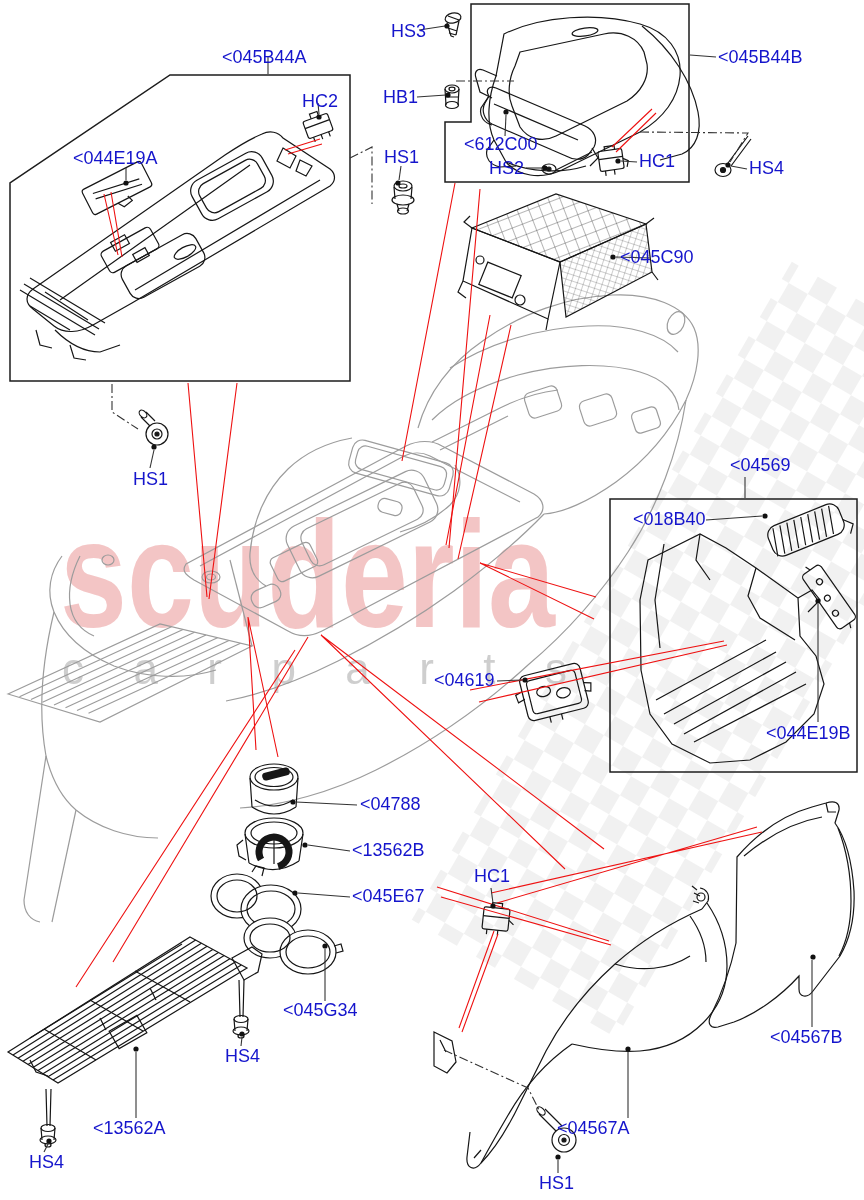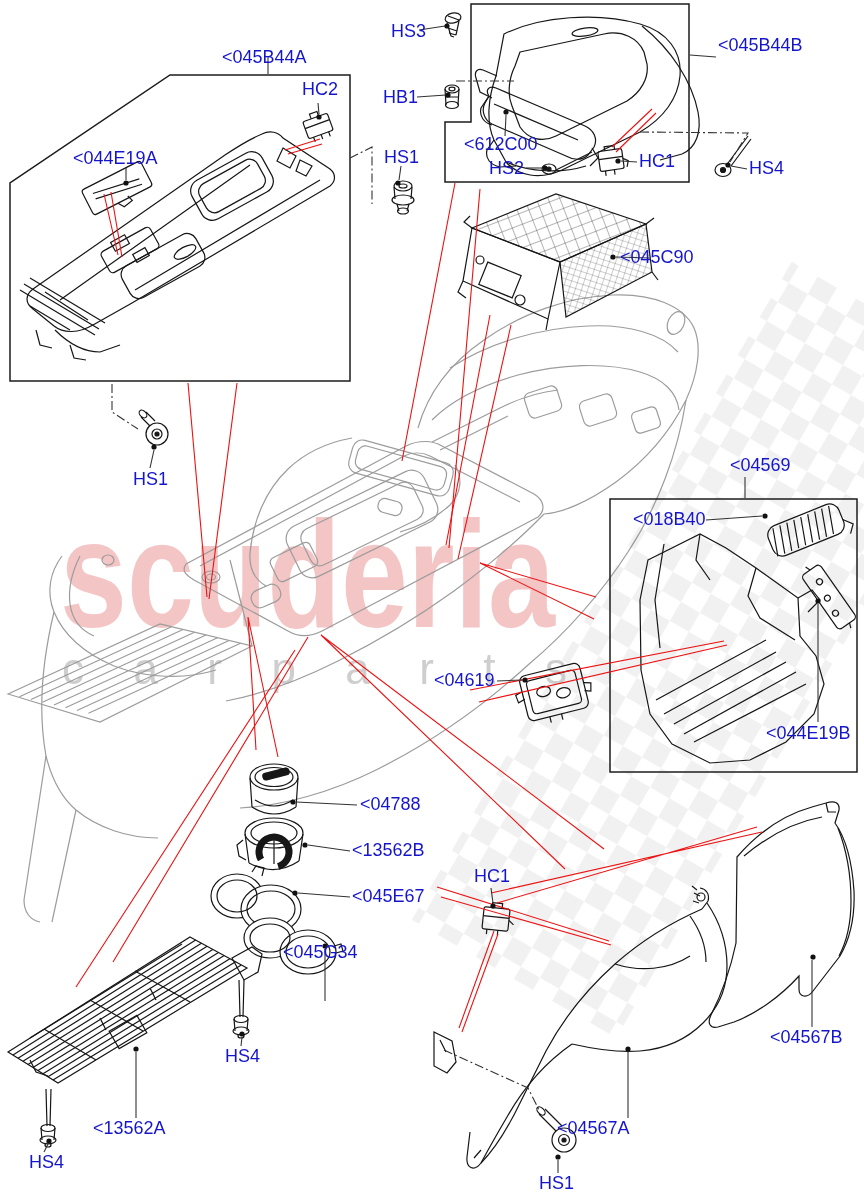--- a/index.html
+++ b/index.html
@@ -365,38 +365,38 @@
       <path d="M 640,132 L 748,133 L 730,162"></path>
       <path d="M 112,384 L 112,412 L 138,429"></path>
       <path d="M 444,1050 L 528,1088 L 540,1112"></path>
     </g>
   </g>
 </svg>
 
 <div class="lbl" style="left:222px;top:48px">&lt;045B44A</div>
 <div class="lbl" style="left:391px;top:22px">HS3</div>
 <div class="lbl" style="left:383px;top:88px">HB1</div>
-<div class="lbl" style="left:302px;top:80px">HC2</div>
+<div class="lbl" style="left:302px;top:92px">HC2</div>
 <div class="lbl" style="left:73px;top:149px">&lt;044E19A</div>
 <div class="lbl" style="left:384px;top:148px">HS1</div>
-<div class="lbl" style="left:718px;top:36px">&lt;045B44B</div>
+<div class="lbl" style="left:718px;top:48px">&lt;045B44B</div>
 <div class="lbl" style="left:464px;top:135px">&lt;612C00</div>
 <div class="lbl" style="left:489px;top:159px">HS2</div>
 <div class="lbl" style="left:639px;top:152px">HC1</div>
 <div class="lbl" style="left:749px;top:159px">HS4</div>
 <div class="lbl" style="left:620px;top:248px">&lt;045C90</div>
 <div class="lbl" style="left:133px;top:470px">HS1</div>
 <div class="lbl" style="left:730px;top:456px">&lt;04569</div>
 <div class="lbl" style="left:633px;top:510px">&lt;018B40</div>
 <div class="lbl" style="left:434px;top:671px">&lt;04619</div>
 <div class="lbl" style="left:766px;top:724px">&lt;044E19B</div>
 <div class="lbl" style="left:360px;top:795px">&lt;04788</div>
 <div class="lbl" style="left:352px;top:841px">&lt;13562B</div>
 <div class="lbl" style="left:352px;top:887px">&lt;045E67</div>
-<div class="lbl" style="left:283px;top:943px">&lt;045G34</div>
+<div class="lbl" style="left:283px;top:1001px">&lt;045G34</div>
 <div class="lbl" style="left:225px;top:1047px">HS4</div>
 <div class="lbl" style="left:93px;top:1119px">&lt;13562A</div>
 <div class="lbl" style="left:29px;top:1153px">HS4</div>
 <div class="lbl" style="left:474px;top:867px">HC1</div>
 <div class="lbl" style="left:770px;top:1028px">&lt;04567B</div>
 <div class="lbl" style="left:557px;top:1119px">&lt;04567A</div>
 <div class="lbl" style="left:539px;top:1174px">HS1</div>
 
 </div>
 

